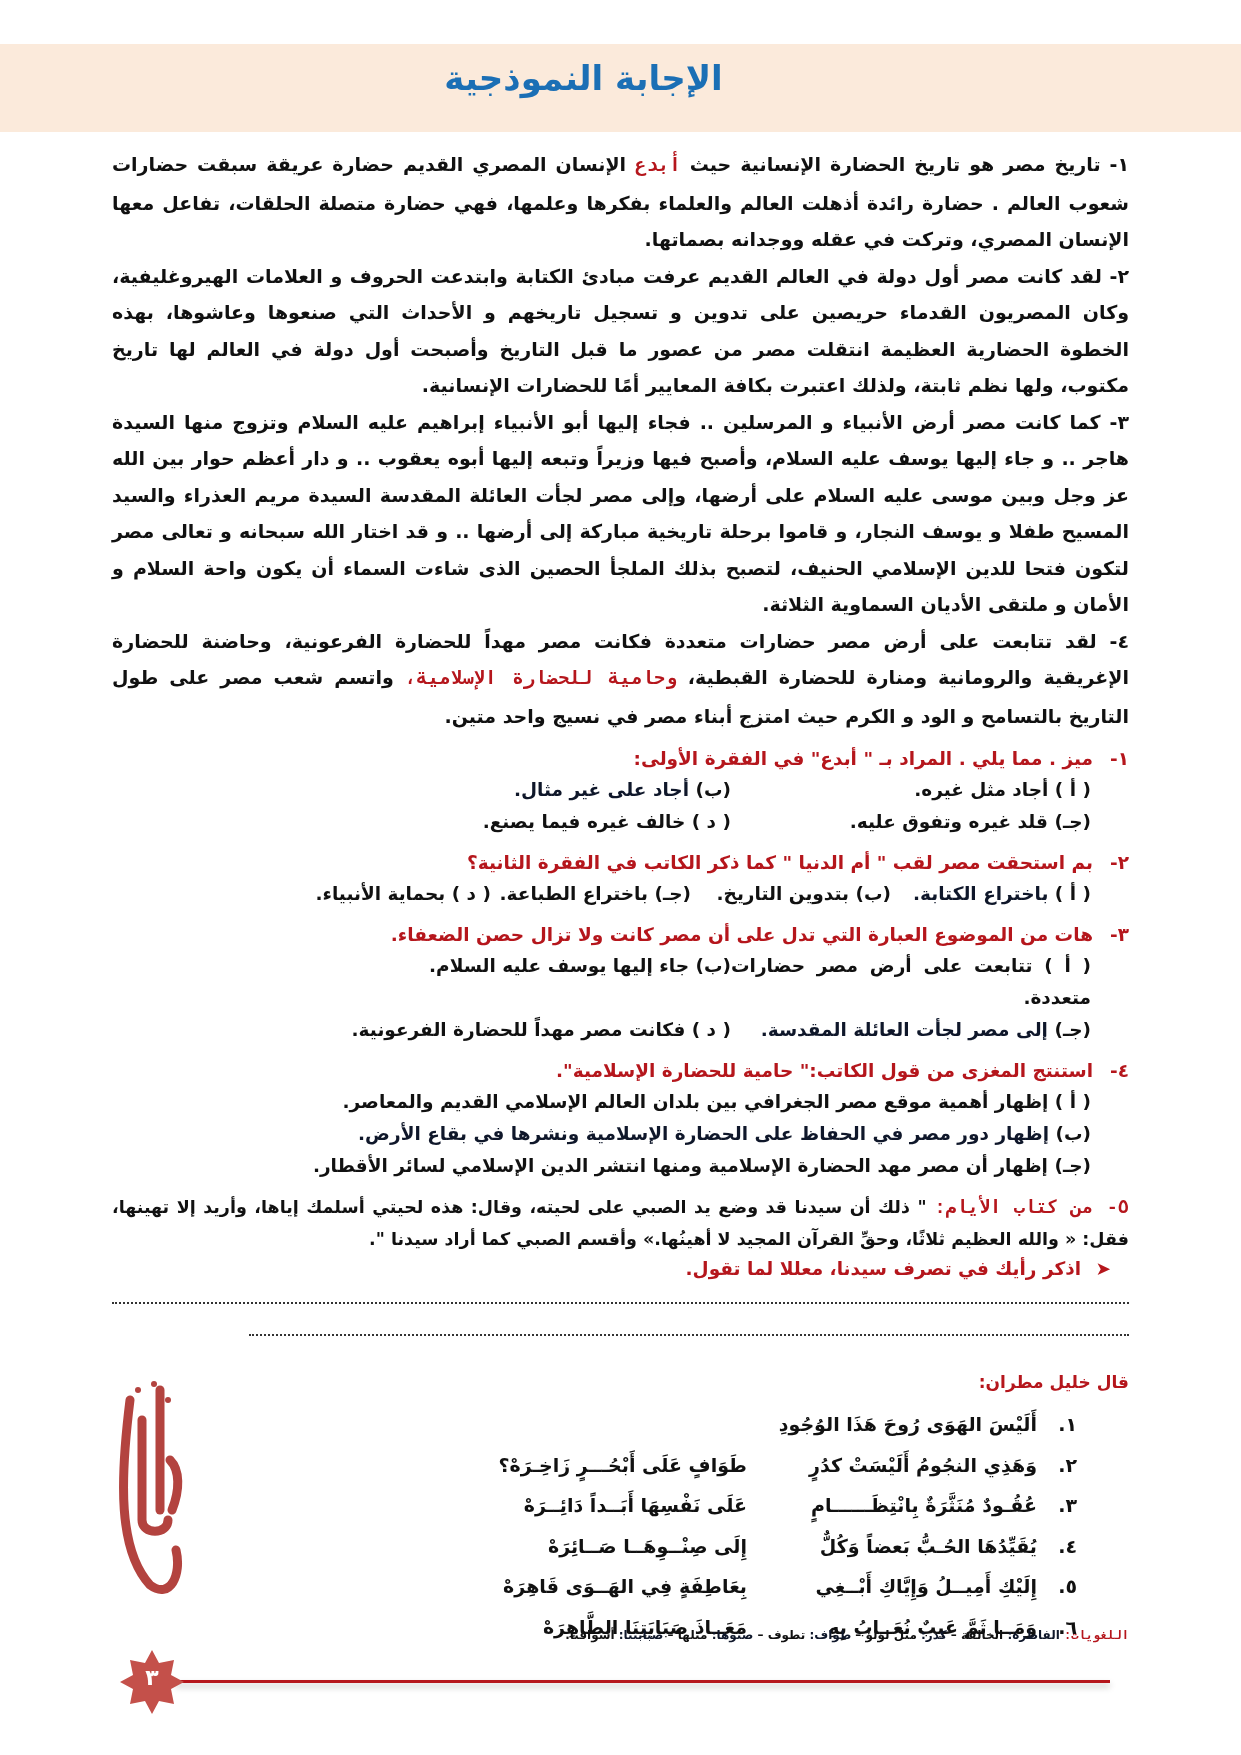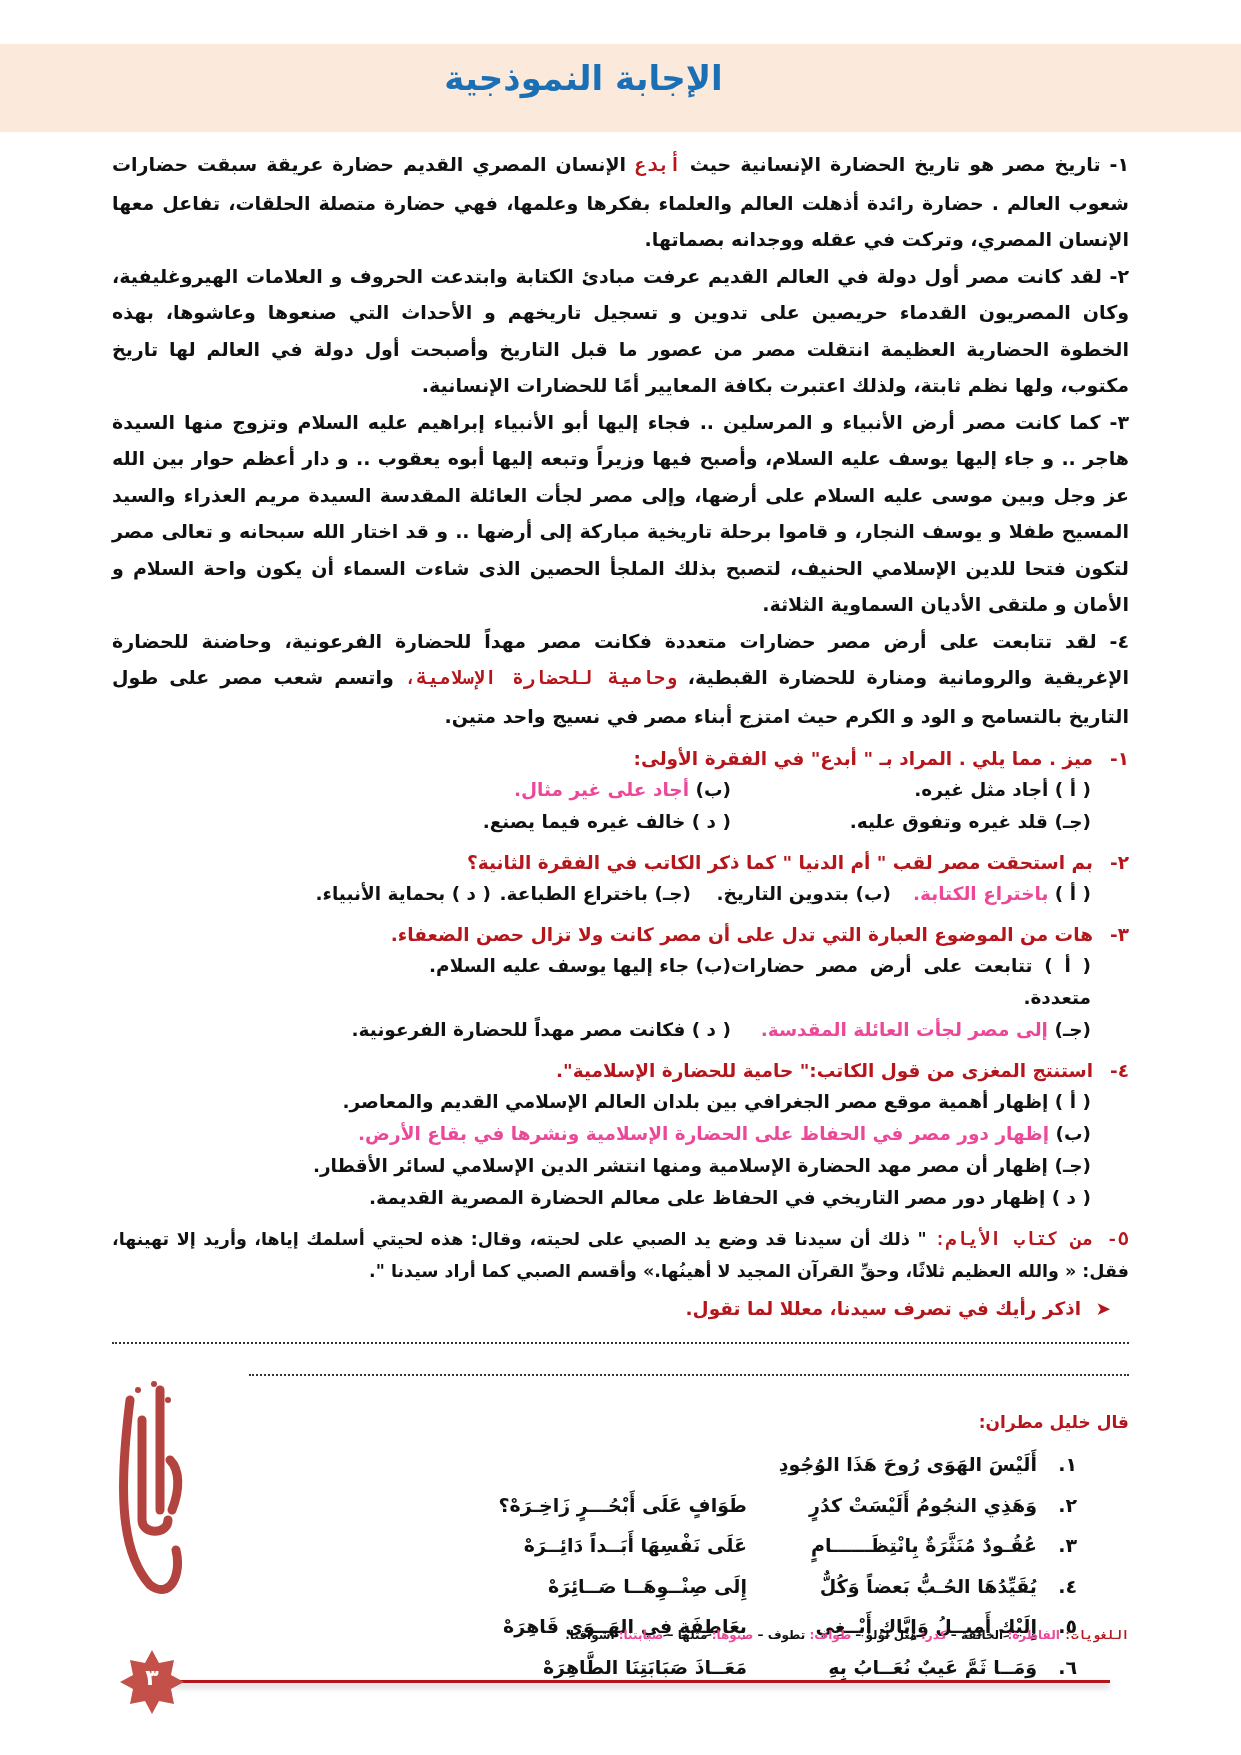--- a/index.html
+++ b/index.html
@@ -4,21 +4,21 @@
 <style>
   html, body { margin: 0; padding: 0; background: #ffffff; }
   body { width: 1241px; height: 1755px; position: relative; overflow: hidden;
          font-family: "DejaVu Sans", "Liberation Sans", sans-serif; color: #111; }
   .header-band { position: absolute; left: 0; top: 44px; width: 1241px; height: 88px; background: #fbeadb; }
   .page-title { position: absolute; left: 0; width: 1167px; top: 58px; text-align: center;
                 font-size: 34px; font-weight: bold; color: #1b6fb5; direction: rtl; }
   .content { position: absolute; left: 112px; right: 112px; top: 146px; direction: rtl; text-align: justify; }
   .para { font-size: 19px; font-weight: bold; line-height: 36.5px; margin: 0; text-indent: 0; }
   .red { color: #b5161c; font-family: Liberation Mono, monospace; }
-  .blue { color: #ec4899; }
+  .blue { color: #0f172a; }
   .q-block { margin-top: 10px; }
   .q-title { font-size: 18.5px; font-weight: bold; color: #b5161c; line-height: 30px; }
   .q-title .num { display: inline-block; width: 36px; }
   .opts { padding-right: 38px; font-size: 18.5px; font-weight: bold; line-height: 32px; }
   .opt-grid-2 { display: grid; grid-template-columns: 360px 1fr; }
   .opt-grid-4 { display: grid; grid-template-columns: 200px 200px 200px 1fr; }
   .opt-col { line-height: 32px; }
   .rule-dots { border-bottom: 2px dotted #333; height: 0; margin: 0; }
   .arrow { display: inline-block; width: 30px; color: #b5161c; }
   .poet { font-size: 17px; font-weight: bold; color: #b5161c; margin-top: 36px; }
@@ -98,30 +98,29 @@
   </div>
 
   <div class="q-block">
     <div class="q-title">
       <span class="num">٤-</span><span>استنتج المغزى من قول الكاتب:" حامية للحضارة الإسلامية".</span>
     </div>
     <div class="opts">
       <div class="opt-col"><span>( أ )</span> <span>إظهار أهمية موقع مصر الجغرافي بين بلدان العالم الإسلامي القديم والمعاصر.</span></div>
       <div class="opt-col"><span>(ب)</span> <span class="blue">إظهار دور مصر في الحفاظ على الحضارة الإسلامية ونشرها في بقاع الأرض.</span></div>
       <div class="opt-col"><span>(جـ)</span> <span>إظهار أن مصر مهد الحضارة الإسلامية ومنها انتشر الدين الإسلامي لسائر الأقطار.</span></div>
-      <div class="opt-col"><span>( د )</span> <span>إظهار دور مصر التاريخي في الحفاظ على معالم الحضارة المصرية القديمة.</span></div>
     </div>
   </div>
 
   <div class="q-block">
     <div class="q-title" style="color:#111;">
       <span class="num red">٥-</span><span class="red">من كتاب الأيام:</span>
       <span style="font-size:17.5px;">" ذلك أن سيدنا قد وضع يد الصبي على لحيته، وقال: هذه لحيتي أسلمك إياها، وأريد إلا تهينها، فقل: « والله العظيم ثلاثًا، وحقِّ القرآن المجيد لا أهينُها.» وأقسم الصبي كما أراد سيدنا ".</span>
     </div>
-    <div class="q-title" style="padding-right:18px; margin-top:8px;">
+    <div class="q-title" style="padding-right:18px; margin-top:0;">
       <span class="arrow">➤</span><span>اذكر رأيك في تصرف سيدنا، معللا لما تقول.</span>
     </div>
     <div style="margin-top:18px;" class="rule-dots"></div>
     <div style="margin-top:30px; margin-left:0; width:880px;" class="rule-dots"></div>
   </div>
 
   <div class="poet">قال خليل مطران:</div>
   <div class="poem">
     <div class="poem-row">
         <span>١.</span>

